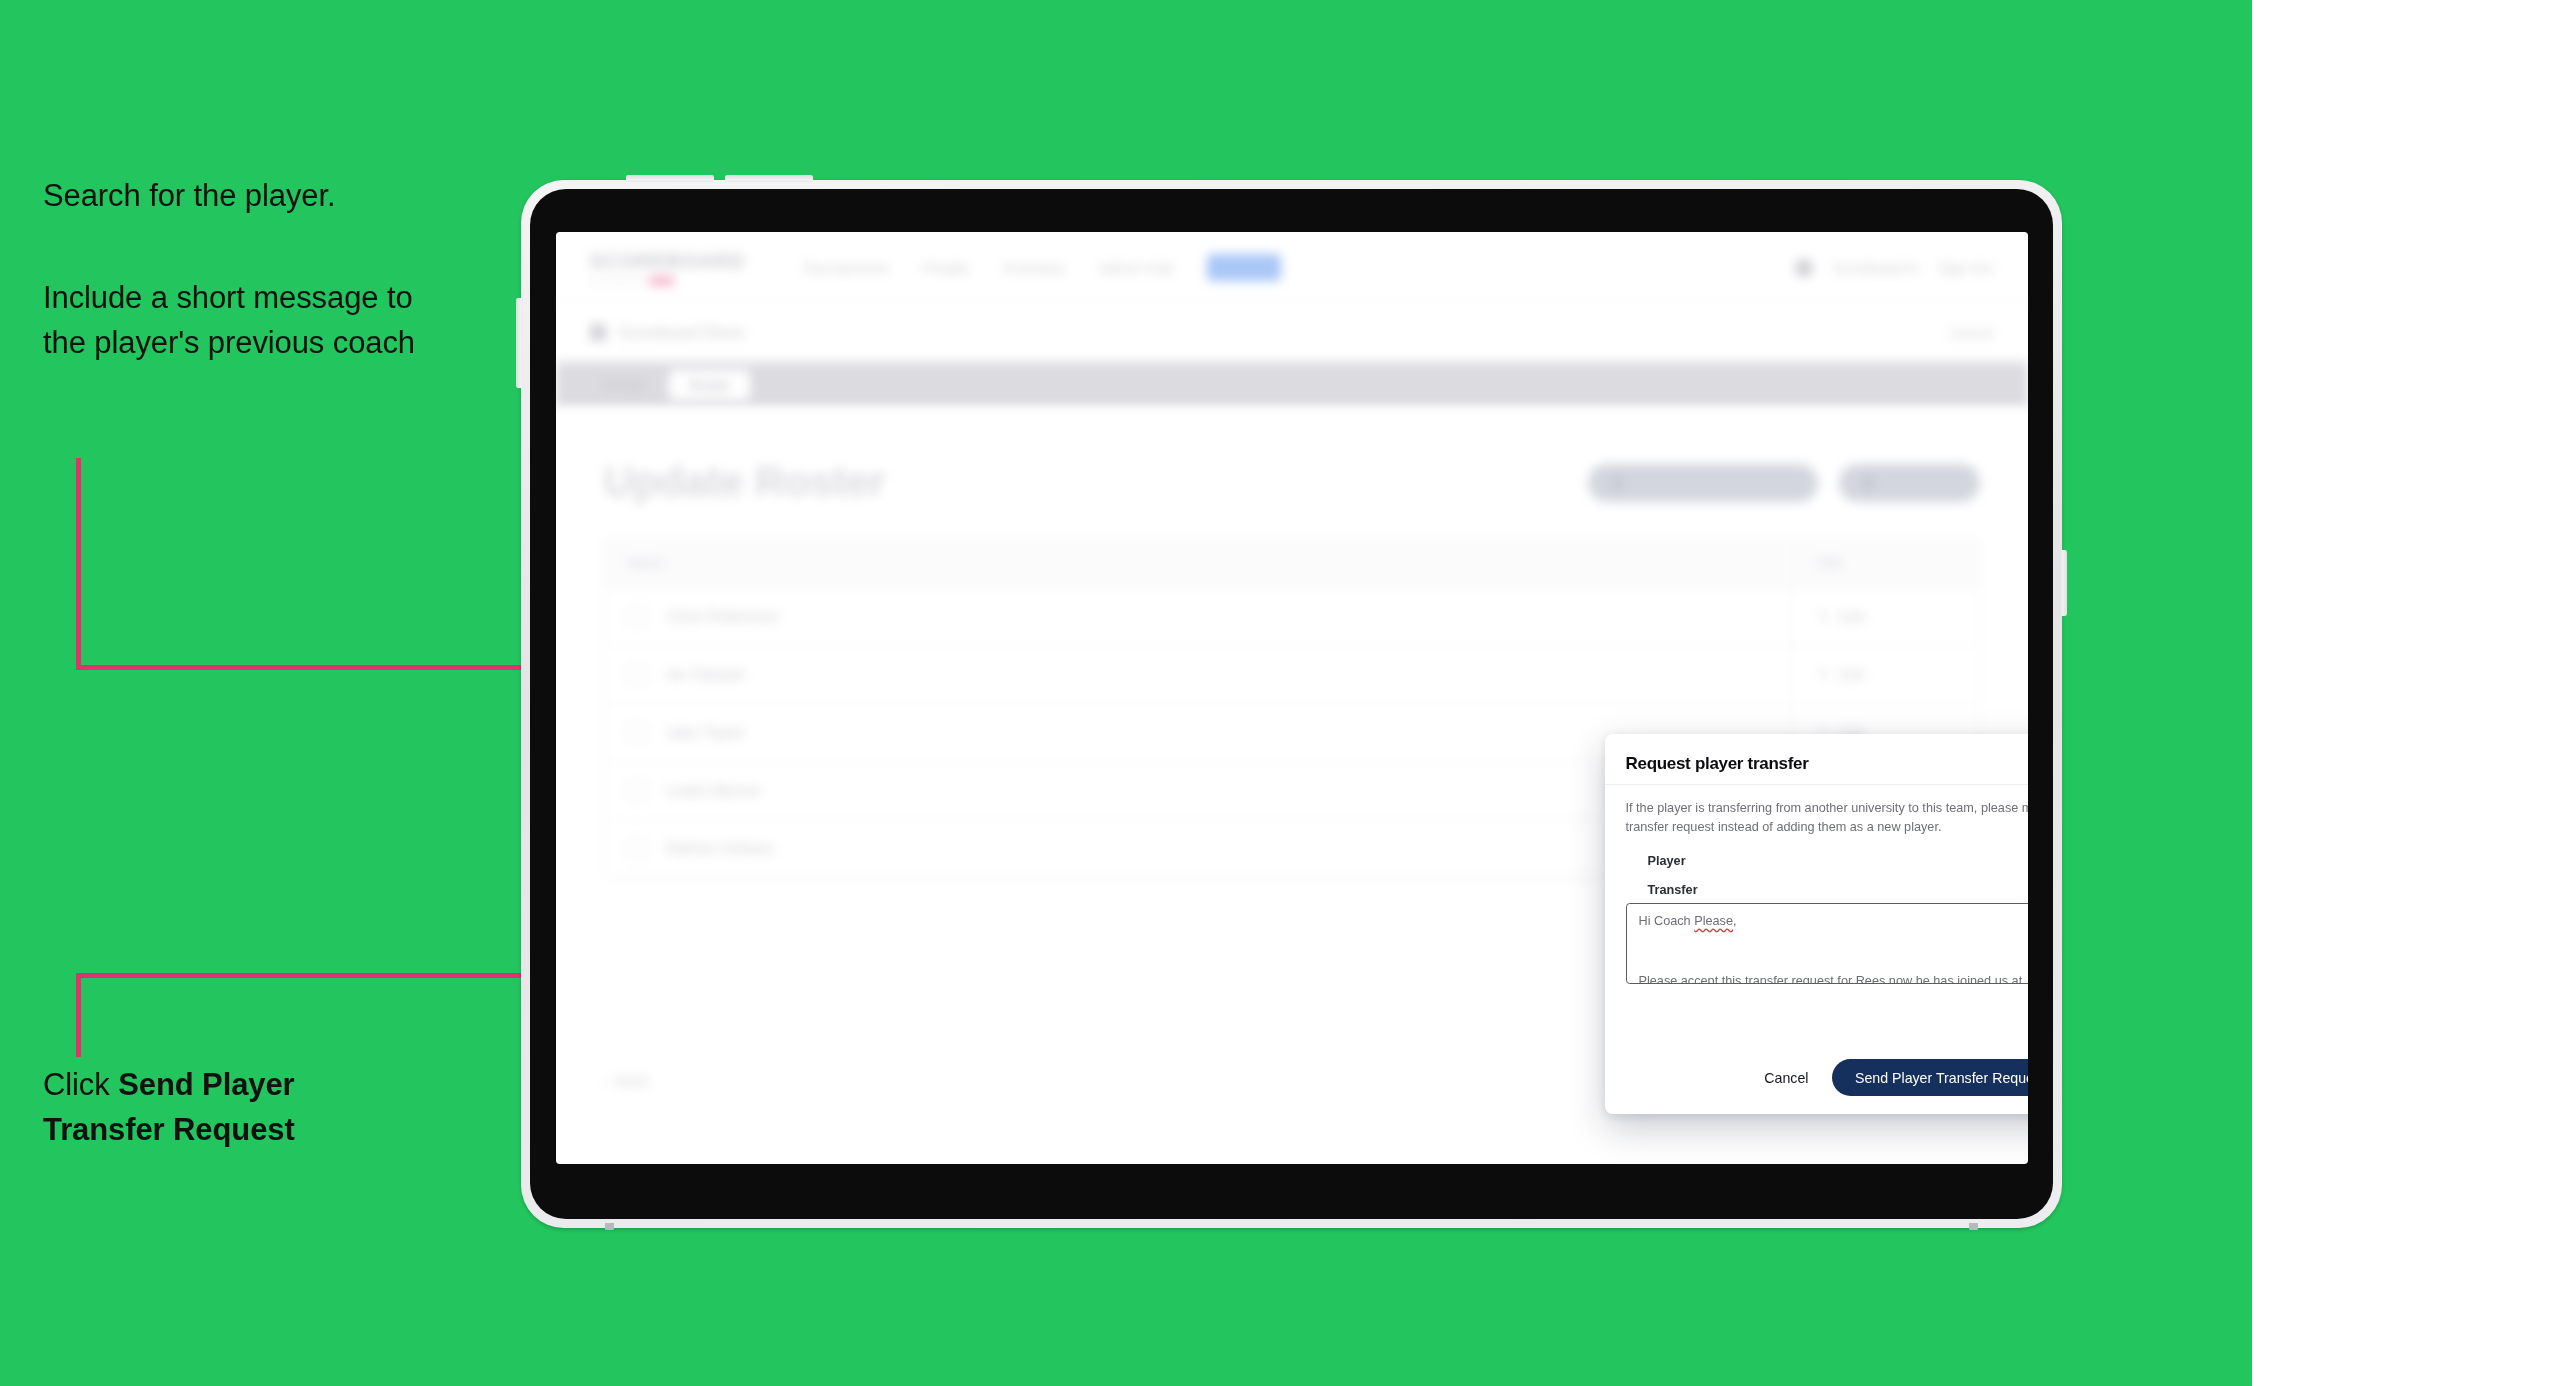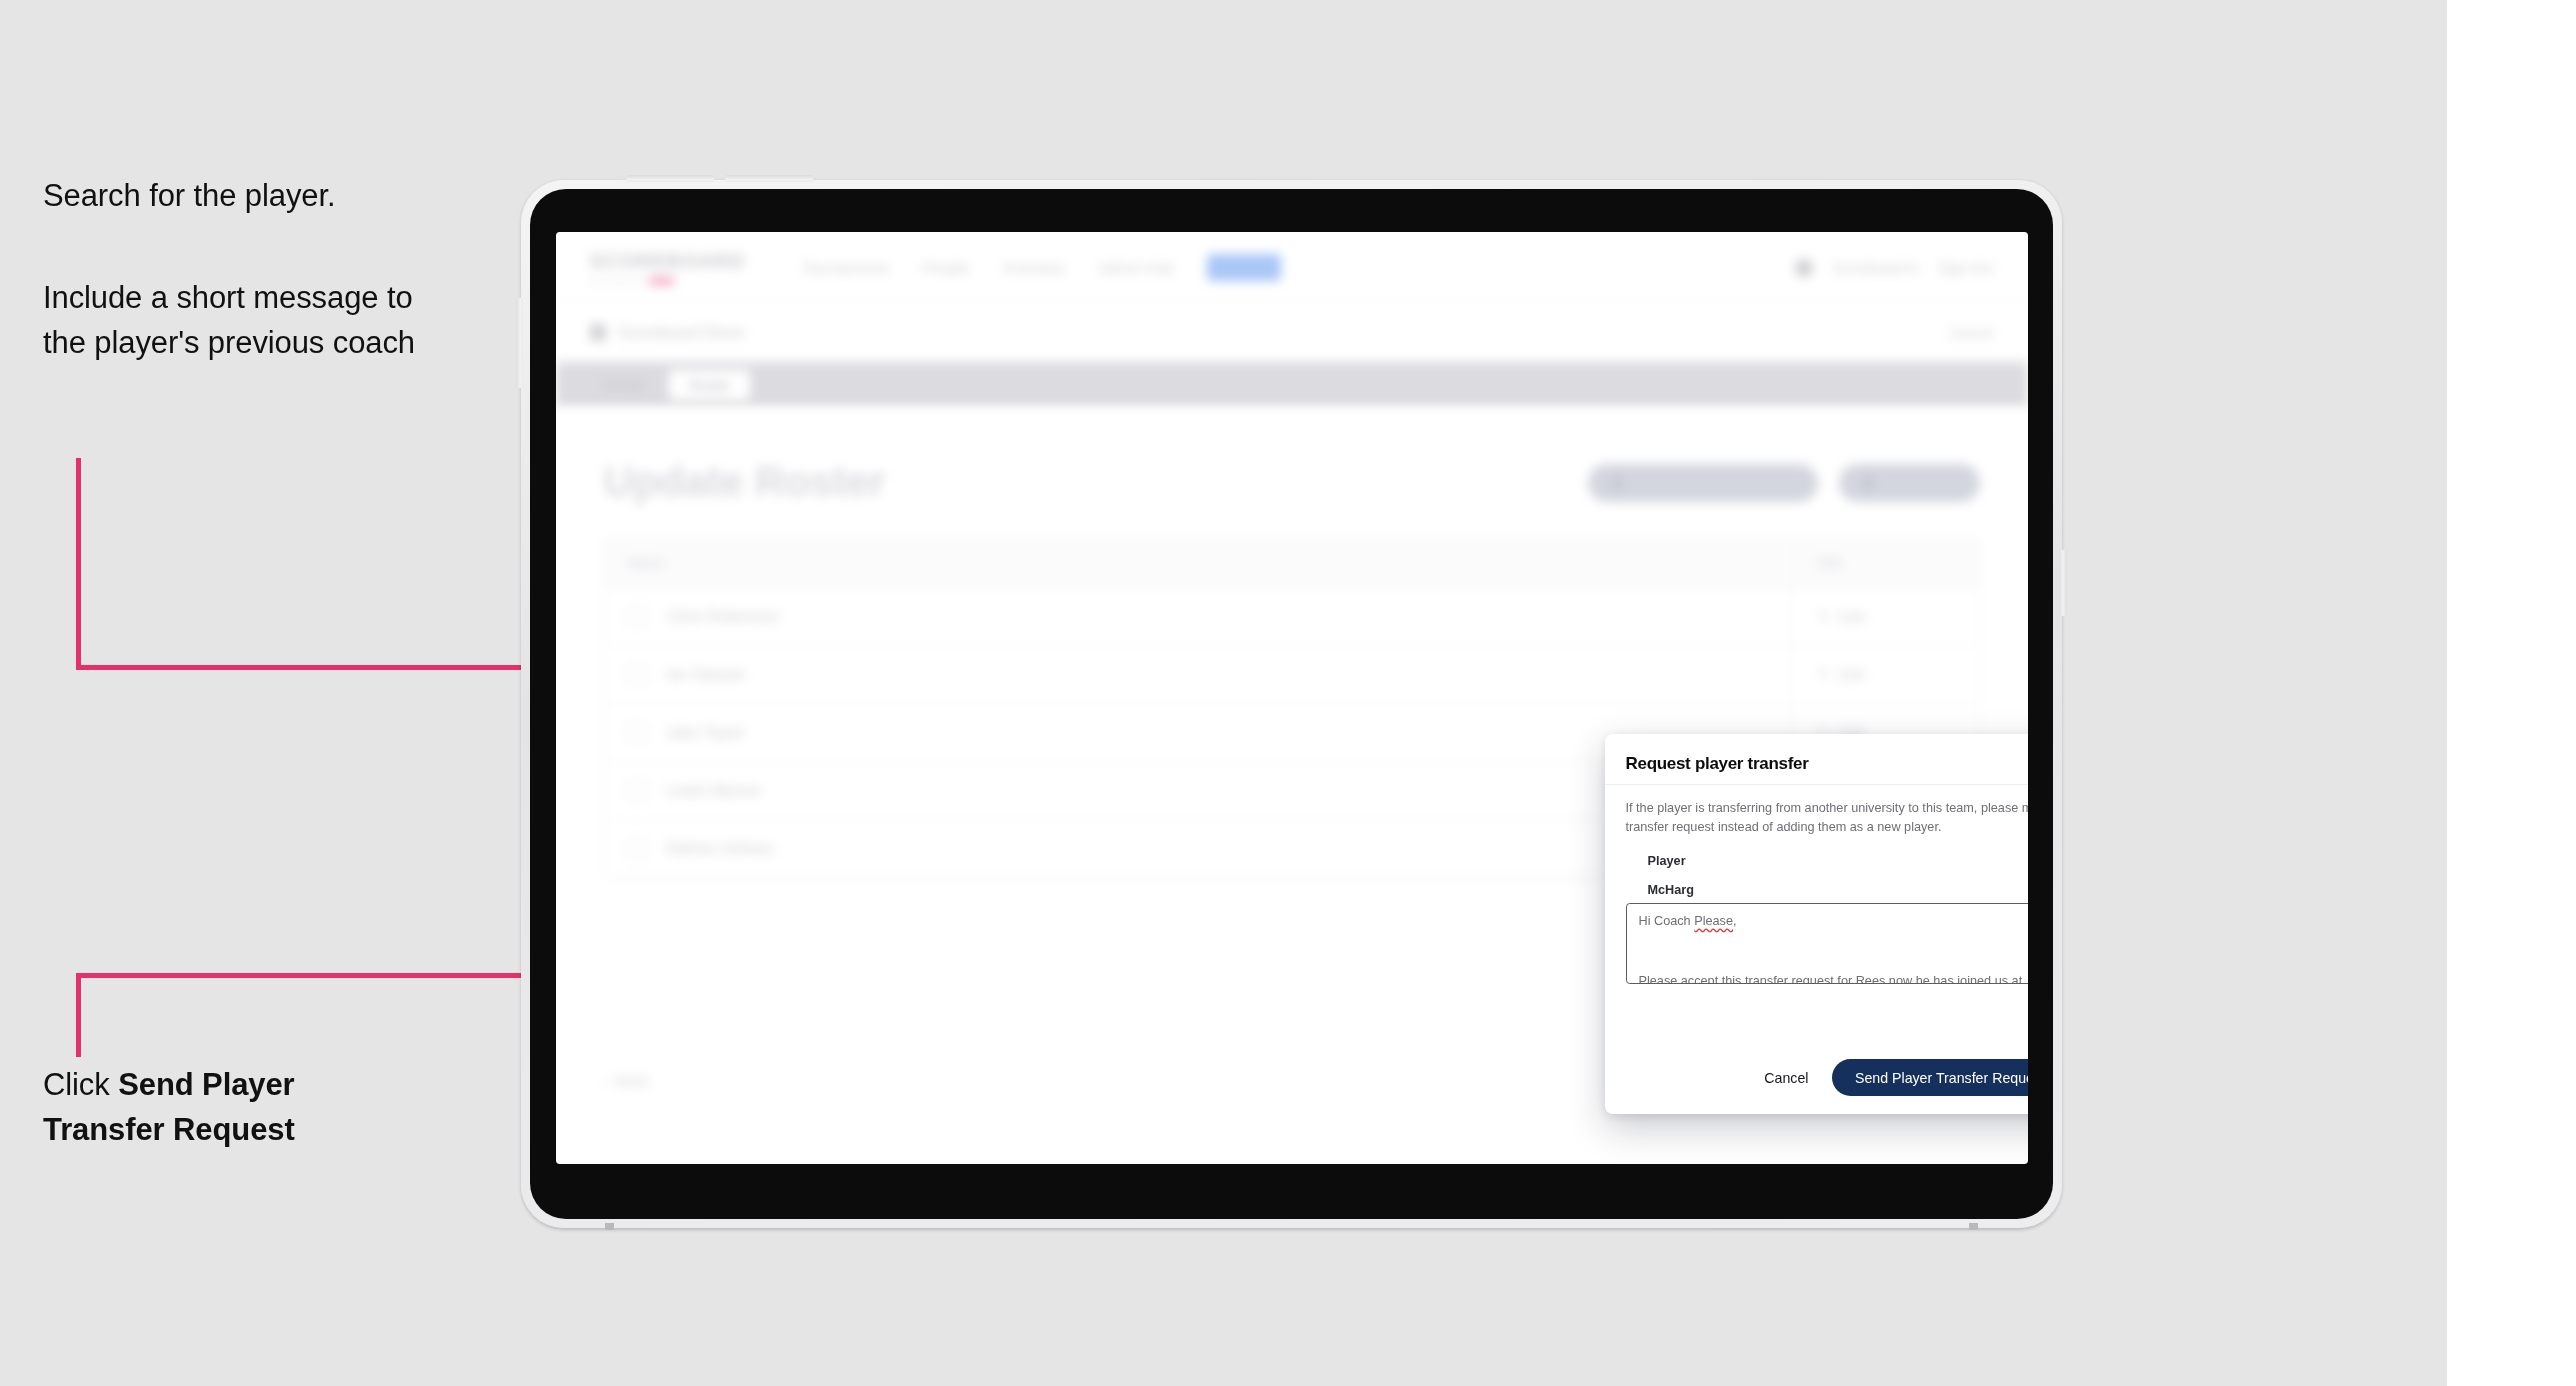--- a/index.html
+++ b/index.html
@@ -7,23 +7,23 @@
   html, body {
     width: 2576px;
     height: 1386px;
     background: #ffffff;
     font-family: "Liberation Sans", sans-serif;
     overflow: hidden;
   }
 
   #stage {
     position: relative;
-    width: 2447px;
+    width: 2252px;
     height: 1386px;
-    background: #e5e5e5;
+    background: #22c55e;
   }
 
   
   .annot {
     position: absolute;
     color: #111111;
     font-family: "Liberation Sans", sans-serif;
     font-size: 31px;
     line-height: 1.44;
     letter-spacing: -0.1px;
@@ -469,21 +469,21 @@
             <div id="modal-title">Request player transfer</div>
 
           </div>
 
           <div id="modal-body">
             <div id="modal-desc">If the player is transferring from another university to this team, please make a transfer request instead of adding them as a new player.</div>
 
             <label class="field-label">Player</label>
 
             <div id="msg-wrap">
-              <label class="field-label">McHarg</label>
+              <label class="field-label">Transfer</label>
               <div id="message-input"><span>Hi Coach </span><span class="sp-err">Please</span><span>,</span>
 <br><br><span>Please accept this transfer request for Rees now he has joined us at Scoreboard College</span></div>
             </div>
           </div>
 
           <div id="modal-footer">
             <button id="cancel-btn">Cancel</button>
             <button id="send-btn">Send Player Transfer Request</button>
           </div>
         </div>

